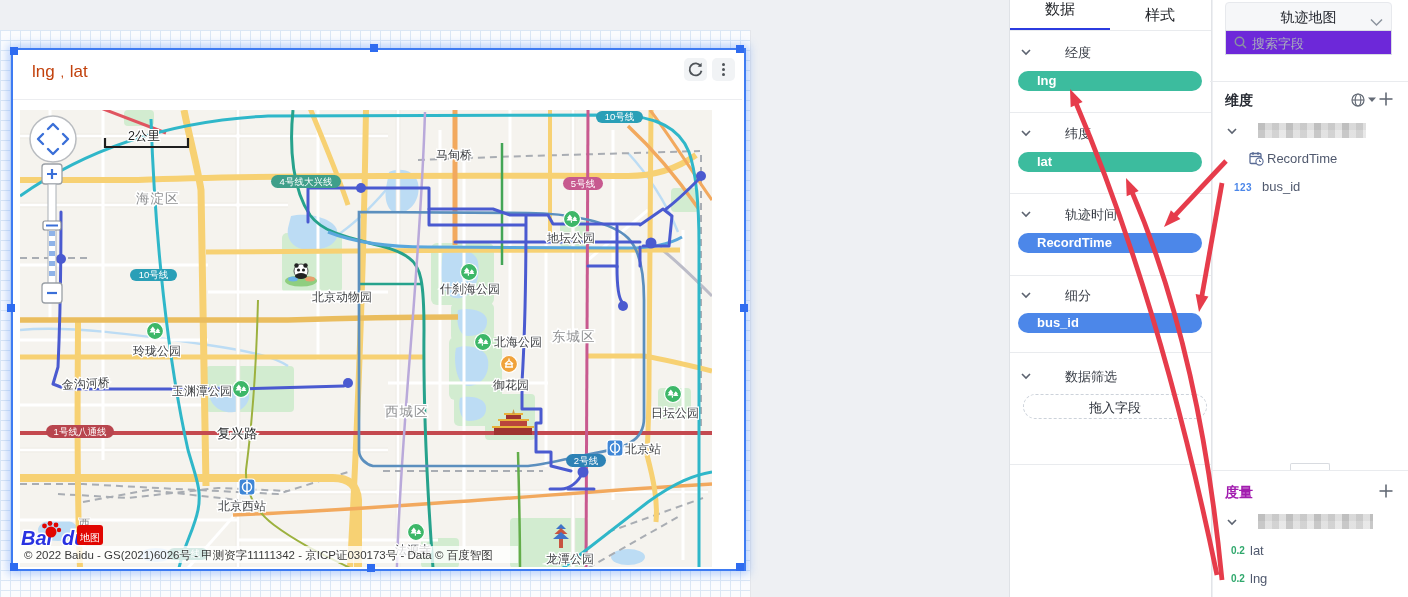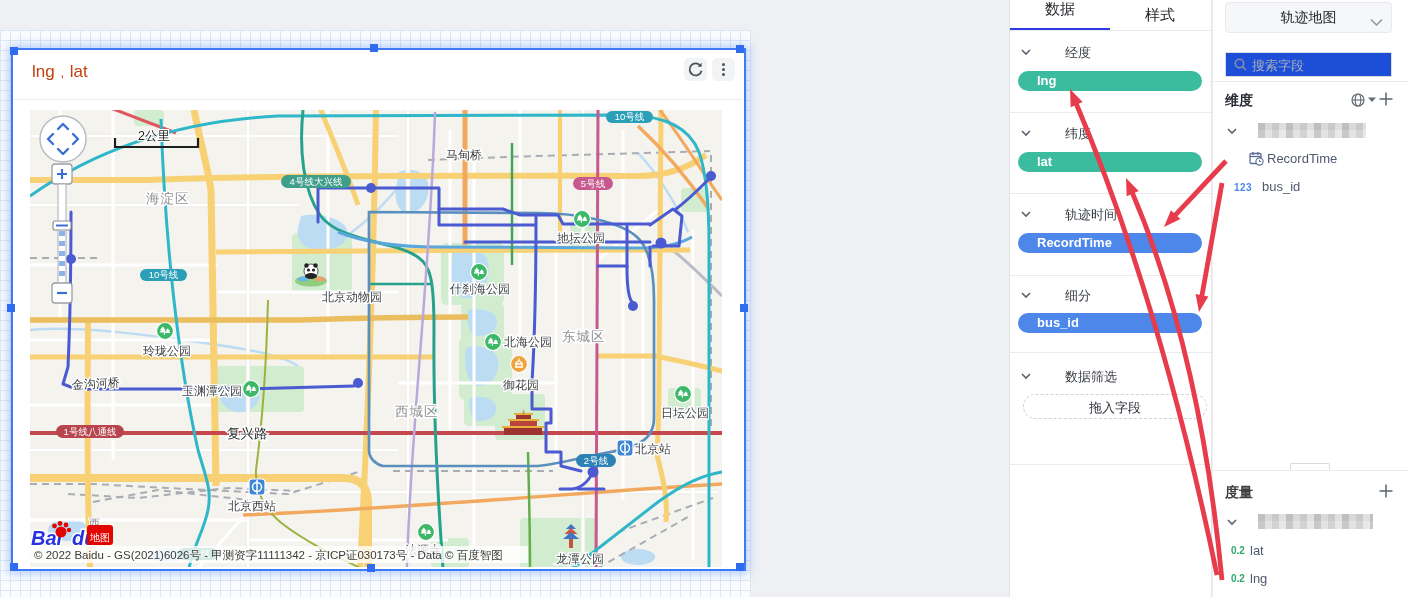--- a/index.html
+++ b/index.html
@@ -7,21 +7,21 @@
 #canvas{position:absolute;left:0;top:30px;width:751px;height:567px;background:#fbfcfe;border-right:1px solid #e4e6ea;box-sizing:border-box;
   background-image:linear-gradient(#dbe7f5 1px,transparent 1px),linear-gradient(90deg,#dbe7f5 1px,transparent 1px);
   background-size:10px 10px;}
 #card{position:absolute;left:11px;top:48px;width:731px;height:519px;background:#fff;
   border:2px solid #3e7bf2;box-shadow:0 0 9px 3px rgba(77,139,247,.40);}
 .hdl{position:absolute;width:8px;height:8px;background:#2f6cf0;z-index:5;}
 #title{position:absolute;left:32px;top:62px;font-size:17px;color:#c2410c;z-index:3;}
 #tsep{position:absolute;left:13px;top:99px;width:729px;height:1px;background:#ecedf0;z-index:3;}
 .cbtn{position:absolute;width:23px;height:23px;background:#f1f3f5;border-radius:5px;z-index:3;
   color:#4e5358;text-align:center;}
-#mapwrap{position:absolute;left:30px;top:110px;width:754px;height:457px;z-index:2;overflow:hidden;}
+#mapwrap{position:absolute;left:20px;top:110px;width:754px;height:457px;z-index:2;overflow:hidden;}
 #midpanel{position:absolute;left:1009px;top:0;width:201px;height:597px;background:#fff;
   border-left:1px solid #dfe2e6;border-right:1px solid #e2e4e8;}
 #rightpanel{position:absolute;left:1213px;top:0;width:195px;height:597px;background:#fff;}
 .sep{position:absolute;background:#e9ebee;height:1px;}
 .pill{position:absolute;left:8px;width:184px;height:20px;border-radius:10px;color:#fff;
   font-weight:bold;font-size:13px;line-height:20px;padding-left:19px;box-sizing:border-box;}
 .green{background:#3cbc9e;}
 .blue{background:#4c87e9;}
 .slabel{position:absolute;font-size:13px;color:#363b44;margin-left:28px;}
 .chev{position:absolute;width:9px;height:9px;}
@@ -379,21 +379,21 @@
     </div>
  <div class="slabel" style="left:27px;top:368px;">数据筛选</div>
  <div style="position:absolute;left:13px;top:394px;width:184px;height:25px;border:1px dashed #ccd2da;border-radius:14px;text-align:center;line-height:25px;font-size:13px;color:#2c313a;box-sizing:border-box;">拖入字段</div>
  <div class="sep" style="left:0;top:464px;width:201px;"></div>
 </div>
 <div id="rightpanel">
  <div style="position:absolute;left:12px;top:2px;width:167px;height:31px;background:#f6f7f9;border:1px solid #e7e9ed;border-radius:4px;box-sizing:border-box;text-align:center;font-size:14px;color:#23262e;line-height:29px;">轨迹地图</div>
  <div style="position:absolute;left:157px;top:13px;"><svg width="13" height="9">
         <path d="M1,1.5 L6.5,7 L12,1.5" fill="none" stroke="#8c939e" stroke-width="1.5"></path>
       </svg></div>
- <div style="position:absolute;left:12px;top:52px;width:167px;height:25px;background:#1d4ed8;border:1px solid #d9dde3;border-radius:0;box-sizing:border-box;">
+ <div style="position:absolute;left:12px;top:30px;width:167px;height:25px;background:#6d28d9;border:1px solid #d9dde3;border-radius:0;box-sizing:border-box;">
    <svg width="13" height="13" style="position:absolute;left:8px;top:5px;">
         <circle cx="5.5" cy="5.5" r="4.2" fill="none" stroke="#8a93a0" stroke-width="1.5"></circle>
         <line x1="8.8" y1="8.8" x2="12" y2="12" stroke="#8a93a0" stroke-width="1.5"></line>
       </svg>
    <span style="position:absolute;left:26px;top:4px;font-size:13px;color:#a9b0ba;">搜索字段</span>
  </div>
  <div class="sep" style="left:-3px;top:81px;width:198px;"></div>
  <div style="position:absolute;left:12px;top:92px;font-size:14px;font-weight:bold;color:#272b33;">维度</div>
  <svg width="40" height="14" style="position:absolute;left:138px;top:93px;">
       <circle cx="7" cy="7" r="6" fill="none" stroke="#646b76" stroke-width="1.2"></circle>
@@ -417,21 +417,21 @@
       <line x1="4" y1="1" x2="4" y2="4" stroke="#5a6c96" stroke-width="1.3"></line>
       <line x1="9" y1="1" x2="9" y2="4" stroke="#5a6c96" stroke-width="1.3"></line>
       <circle cx="10.5" cy="10.5" r="3.6" fill="#fff" stroke="#5a6c96" stroke-width="1.1"></circle>
       <path d="M10.5,8.8 V10.5 H12" fill="none" stroke="#5a6c96" stroke-width="1"></path>
     </svg>
  <div class="flabel" style="position:absolute;left:54px;top:151px;">RecordTime</div>
  <div style="position:absolute;left:21px;top:182px;font-size:10px;font-weight:bold;color:#4c87e9;letter-spacing:.5px;">123</div>
  <div class="flabel" style="position:absolute;left:49px;top:179px;">bus_id</div>
  <div class="sep" style="left:-3px;top:470px;width:198px;"></div>
  <div style="position:absolute;left:77px;top:463px;width:40px;height:7px;background:#fff;border:1px solid #d8dbe0;border-bottom:none;border-radius:2px 2px 0 0;box-sizing:border-box;"></div>
- <div style="position:absolute;left:12px;top:484px;font-size:14px;font-weight:bold;color:#404040;">度量</div>
+ <div style="position:absolute;left:12px;top:484px;font-size:14px;font-weight:bold;color:#a21caf;">度量</div>
  <svg width="14" height="14" style="position:absolute;left:166px;top:484px;">
       <line x1="7" y1="0.5" x2="7" y2="13.5" stroke="#646b76" stroke-width="1.6"></line>
       <line x1="0.5" y1="7" x2="13.5" y2="7" stroke="#646b76" stroke-width="1.6"></line>
     </svg>
  <div class="chev" style="left:14px;top:518px;">
       <svg width="10" height="8">
         <path d="M1,2 L5,6 L9,2" fill="none" stroke="#5c6370" stroke-width="1.6"></path>
       </svg>
     </div>
  <div class="mosaic" style="position:absolute;left:45px;top:514px;width:115px;height:15px;"></div>

